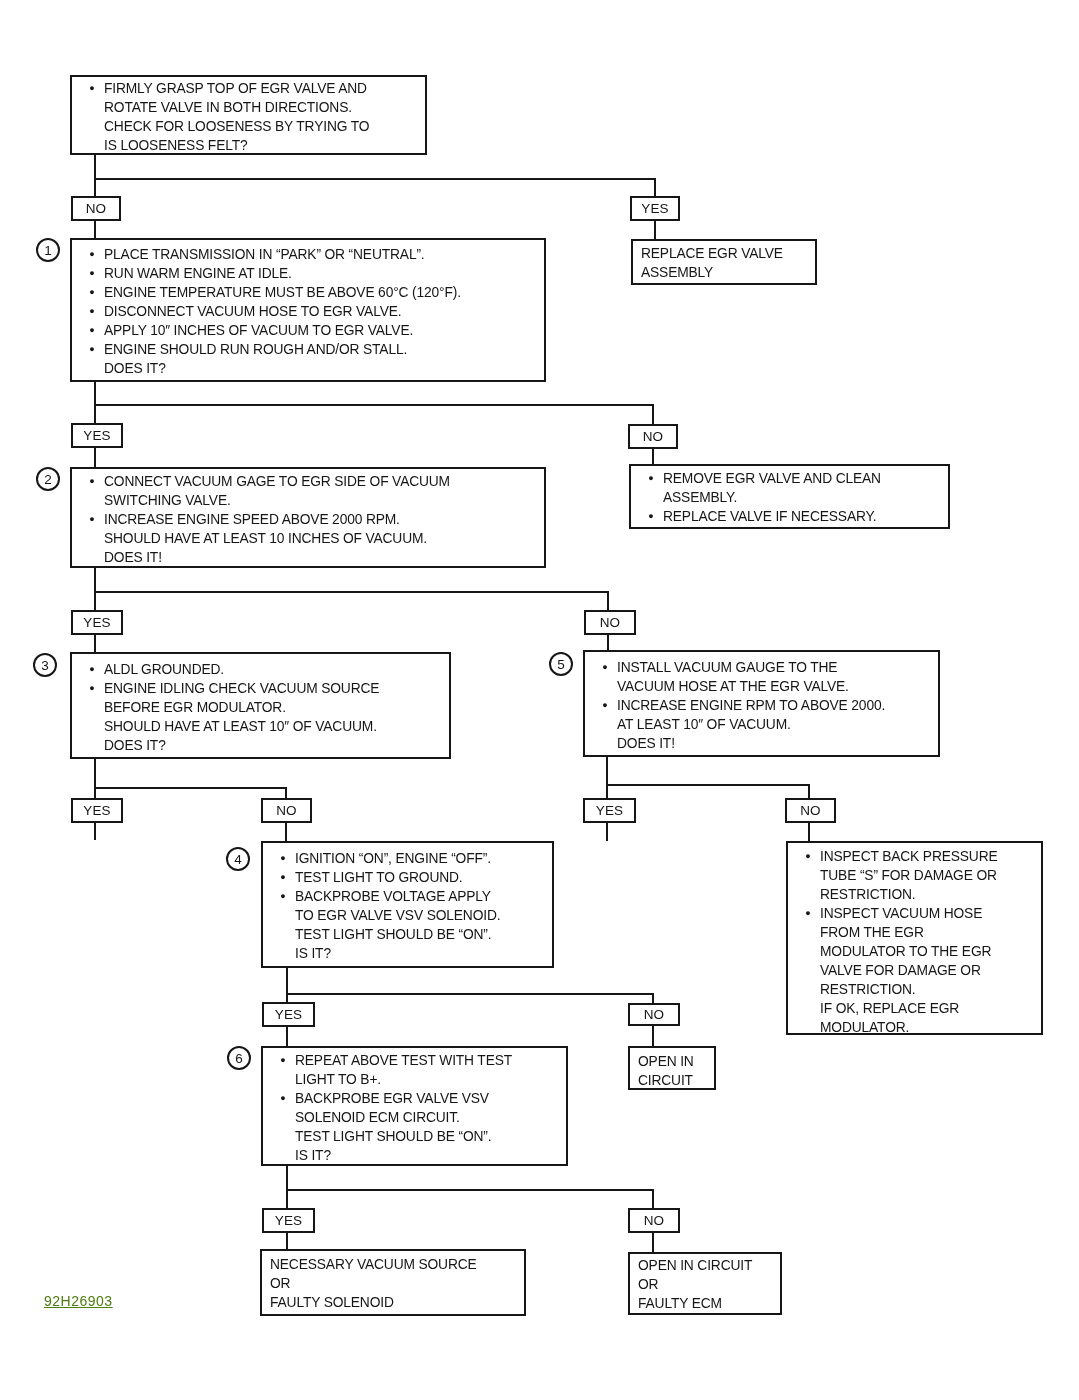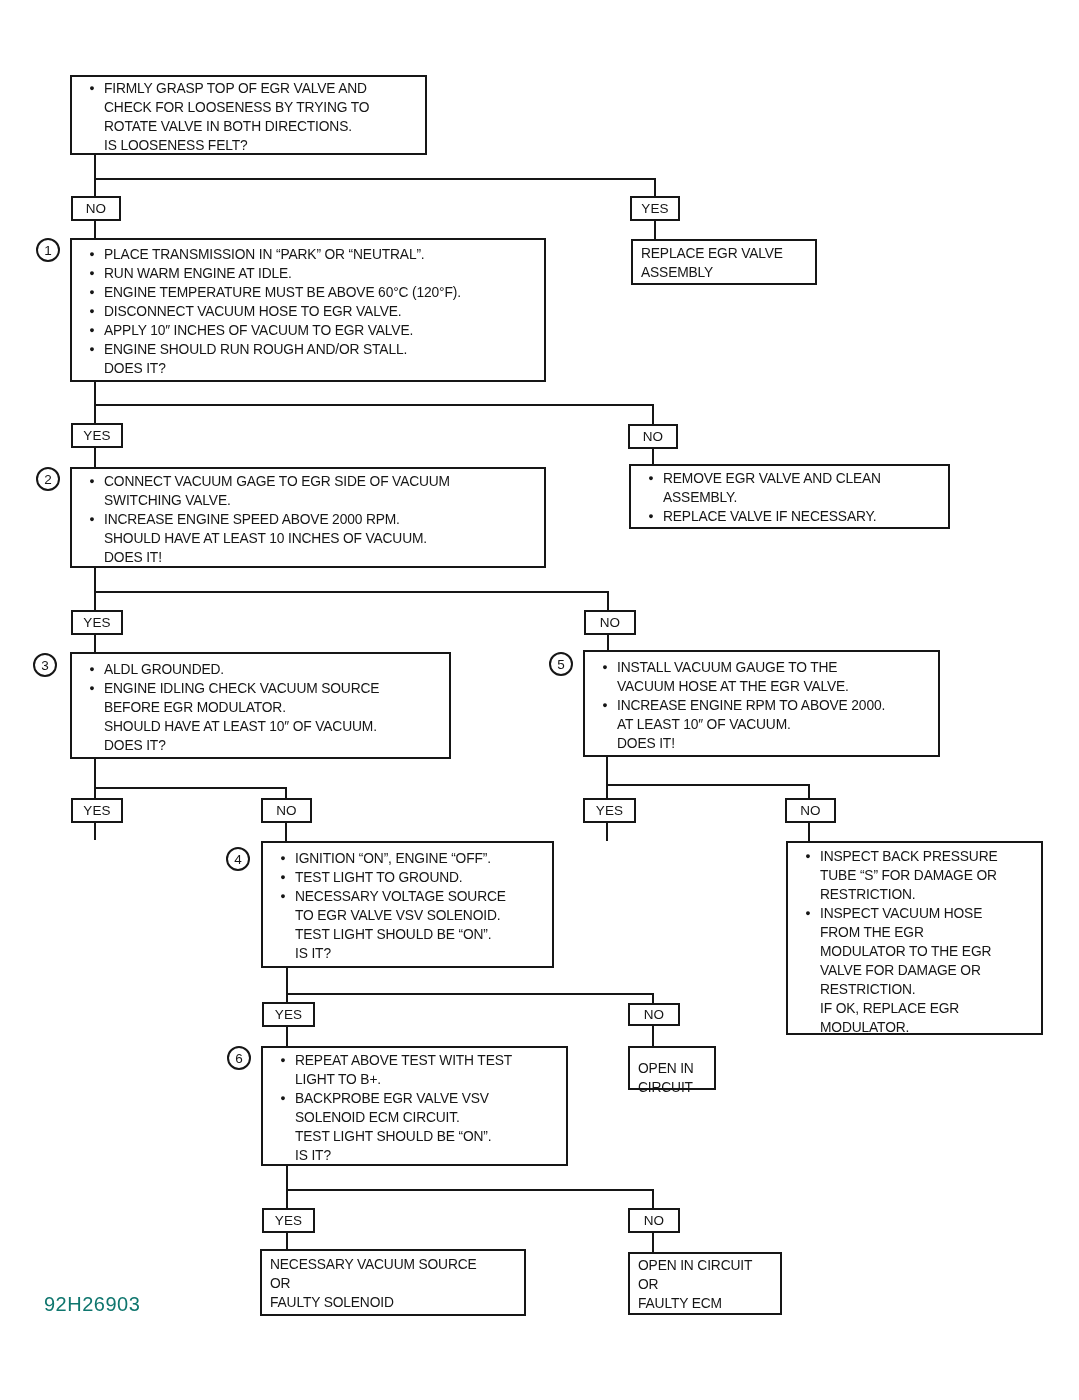--- a/index.html
+++ b/index.html
@@ -21,21 +21,21 @@
     position:absolute;border:2px solid #161616;background:#ffffff;box-sizing:border-box;
     display:flex;align-items:center;justify-content:center;
     font-size:13.5px;letter-spacing:0.2px;
   }
   .circ{
     position:absolute;width:24px;height:24px;border:2px solid #161616;border-radius:50%;
     box-sizing:border-box;display:flex;align-items:center;justify-content:center;
     font-size:13.5px;background:#ffffff;
   }
   .ln{position:absolute;background:#161616;}
-  .figcode{position:absolute;font-size:20px;letter-spacing:0.5px;color:#0f766e;}
+  .figcode{position:absolute;font-size:14px;letter-spacing:0.5px;color:#4d7c0f;text-decoration:underline;}
 </style>
 </head>
 <body>
 
 <div class="canvas">
 
   <div class="ln" style="left:94px;top:155px;width:2px;height:25px"></div>
   <div class="ln" style="left:94px;top:178px;width:562px;height:2px"></div>
   <div class="ln" style="left:94px;top:178px;width:2px;height:18px"></div>
   <div class="ln" style="left:654px;top:178px;width:2px;height:18px"></div>
@@ -106,28 +106,28 @@
   <div class="decision" style="left:262px;top:1208px;width:53px;height:25px">YES</div>
   <div class="decision" style="left:628px;top:1208px;width:52px;height:25px">NO</div>
 
   <div class="node bullets" style="left:70px;top:75px;width:357px;height:80px;padding-top:2px">
       <div class="li">
         <span class="dot">●</span>
         <span class="txt">FIRMLY GRASP TOP OF EGR VALVE AND</span>
       </div>
       <div class="li">
         <span class="dot"></span>
+        <span class="txt">ROTATE VALVE IN BOTH DIRECTIONS.</span>
+      </div>
+      <div class="li">
+        <span class="dot"></span>
         <span class="txt">CHECK FOR LOOSENESS BY TRYING TO</span>
       </div>
       <div class="li">
         <span class="dot"></span>
-        <span class="txt">ROTATE VALVE IN BOTH DIRECTIONS.</span>
-      </div>
-      <div class="li">
-        <span class="dot"></span>
         <span class="txt">IS LOOSENESS FELT?</span>
       </div>
     </div>
 
   <div class="node plain" style="left:631px;top:239px;width:186px;height:46px;padding-top:3px">
       <div class="li">
         <span class="txt">REPLACE EGR VALVE</span>
       </div>
       <div class="li">
         <span class="txt">ASSEMBLY</span>
@@ -254,21 +254,21 @@
       <div class="li">
         <span class="dot">●</span>
         <span class="txt">IGNITION “ON”, ENGINE “OFF”.</span>
       </div>
       <div class="li">
         <span class="dot">●</span>
         <span class="txt">TEST LIGHT TO GROUND.</span>
       </div>
       <div class="li">
         <span class="dot">●</span>
-        <span class="txt">NECESSARY VOLTAGE SOURCE</span>
+        <span class="txt">BACKPROBE VOLTAGE APPLY</span>
       </div>
       <div class="li">
         <span class="dot"></span>
         <span class="txt">TO EGR VALVE VSV SOLENOID.</span>
       </div>
       <div class="li">
         <span class="dot"></span>
         <span class="txt">TEST LIGHT SHOULD BE “ON”.</span>
       </div>
       <div class="li">
@@ -341,21 +341,21 @@
       <div class="li">
         <span class="dot"></span>
         <span class="txt">TEST LIGHT SHOULD BE “ON”.</span>
       </div>
       <div class="li">
         <span class="dot"></span>
         <span class="txt">IS IT?</span>
       </div>
     </div>
 
-  <div class="node plain" style="left:628px;top:1046px;width:88px;height:44px;padding-top:11px">
+  <div class="node plain" style="left:628px;top:1046px;width:88px;height:44px;padding-top:4px">
       <div class="li">
         <span class="txt">OPEN IN</span>
       </div>
       <div class="li">
         <span class="txt">CIRCUIT</span>
       </div>
     </div>
 
   <div class="node plain" style="left:260px;top:1249px;width:266px;height:67px;padding-top:4px">
       <div class="li">

